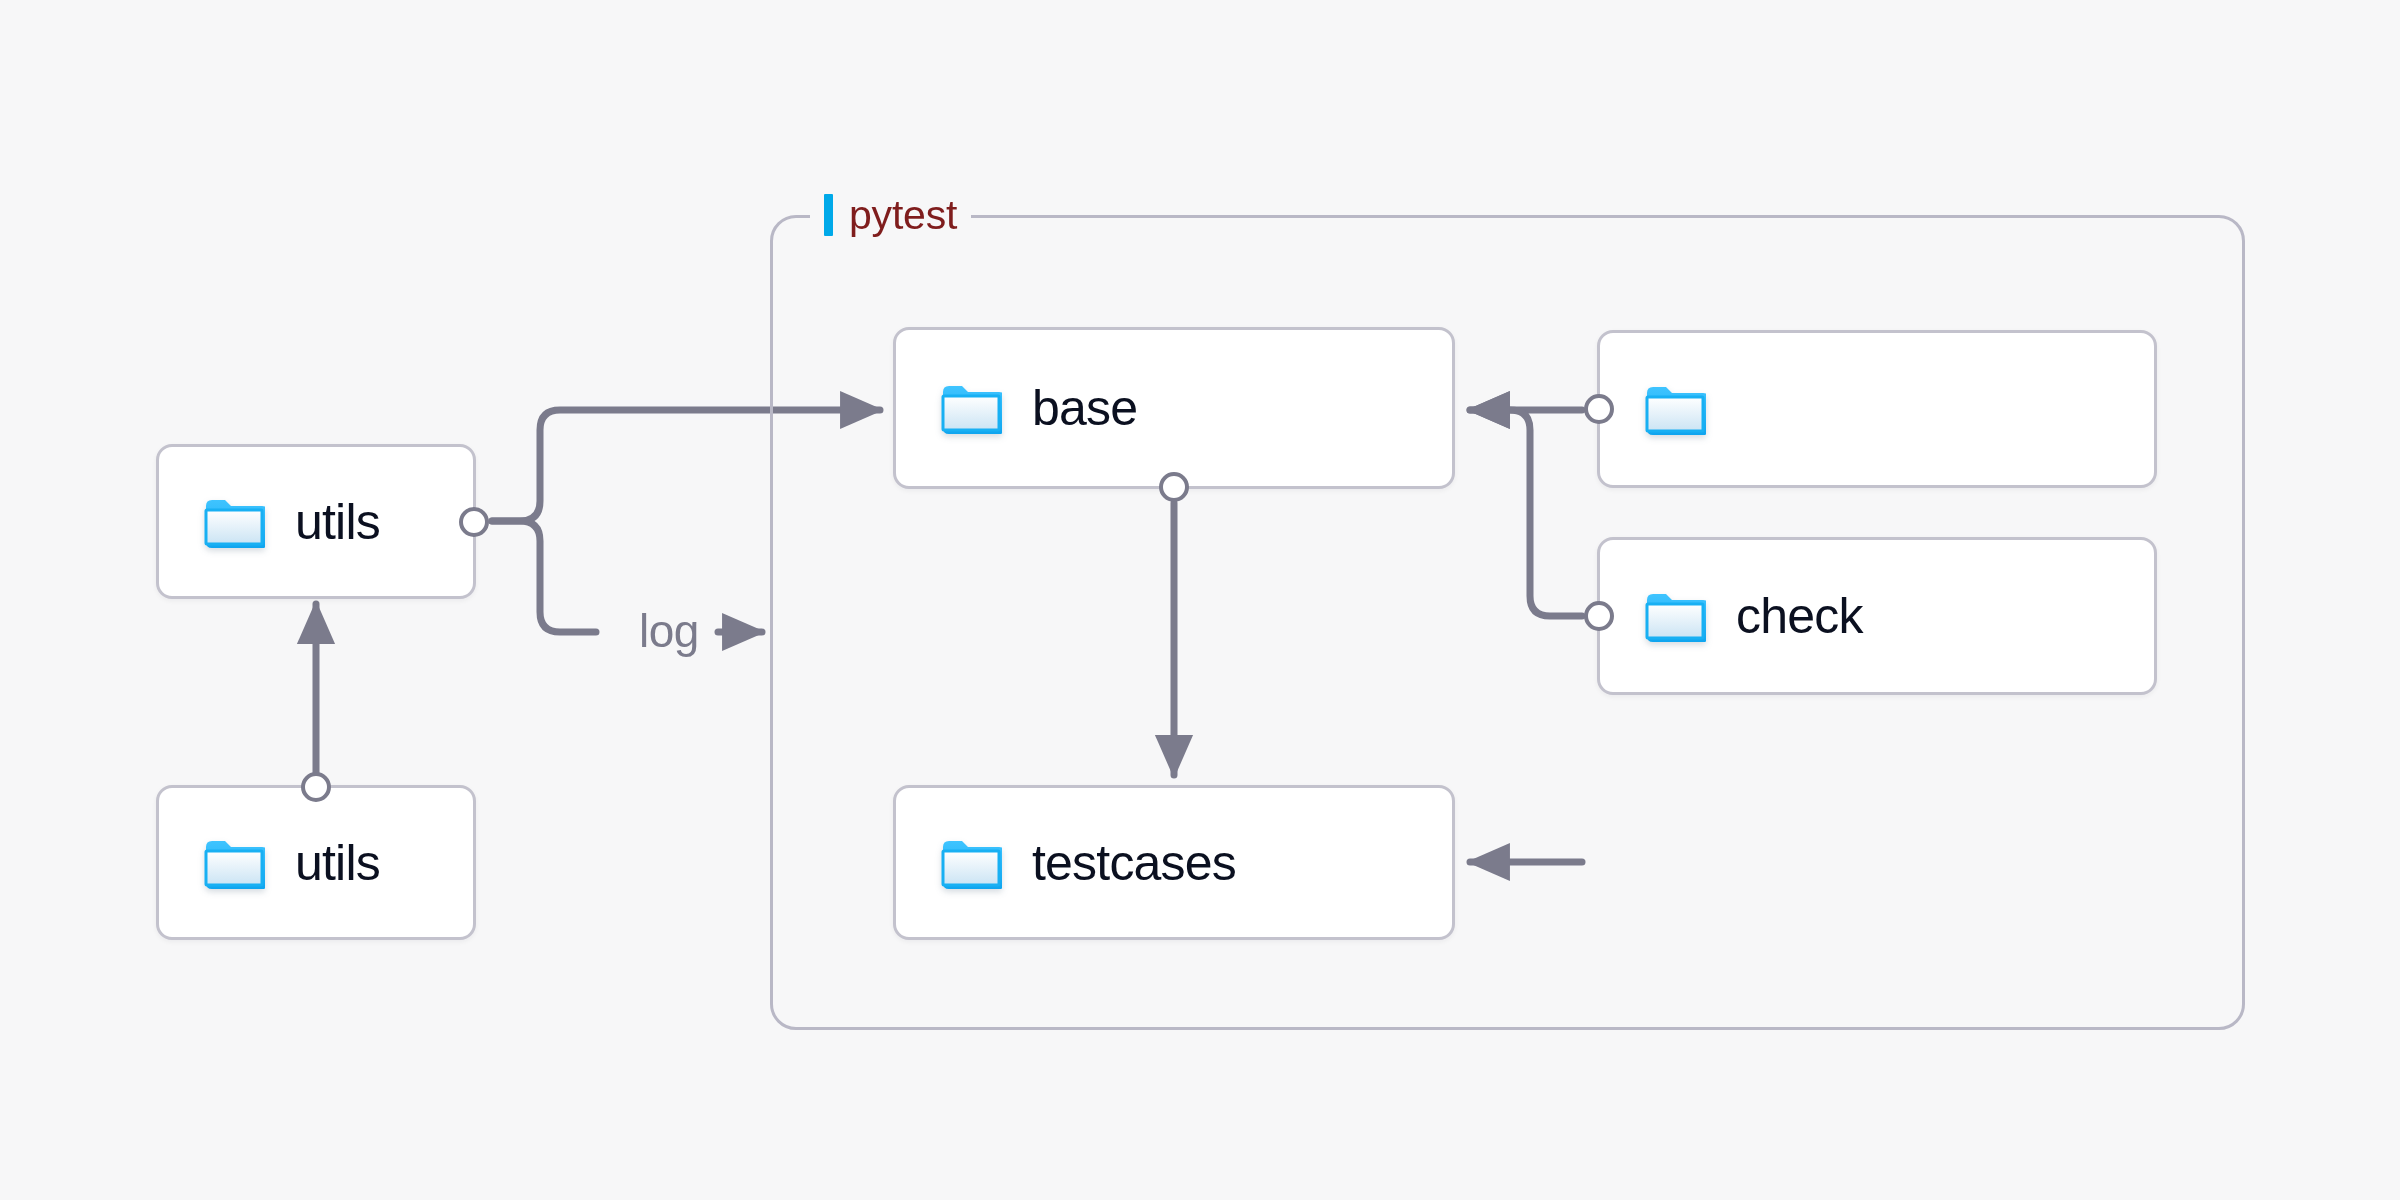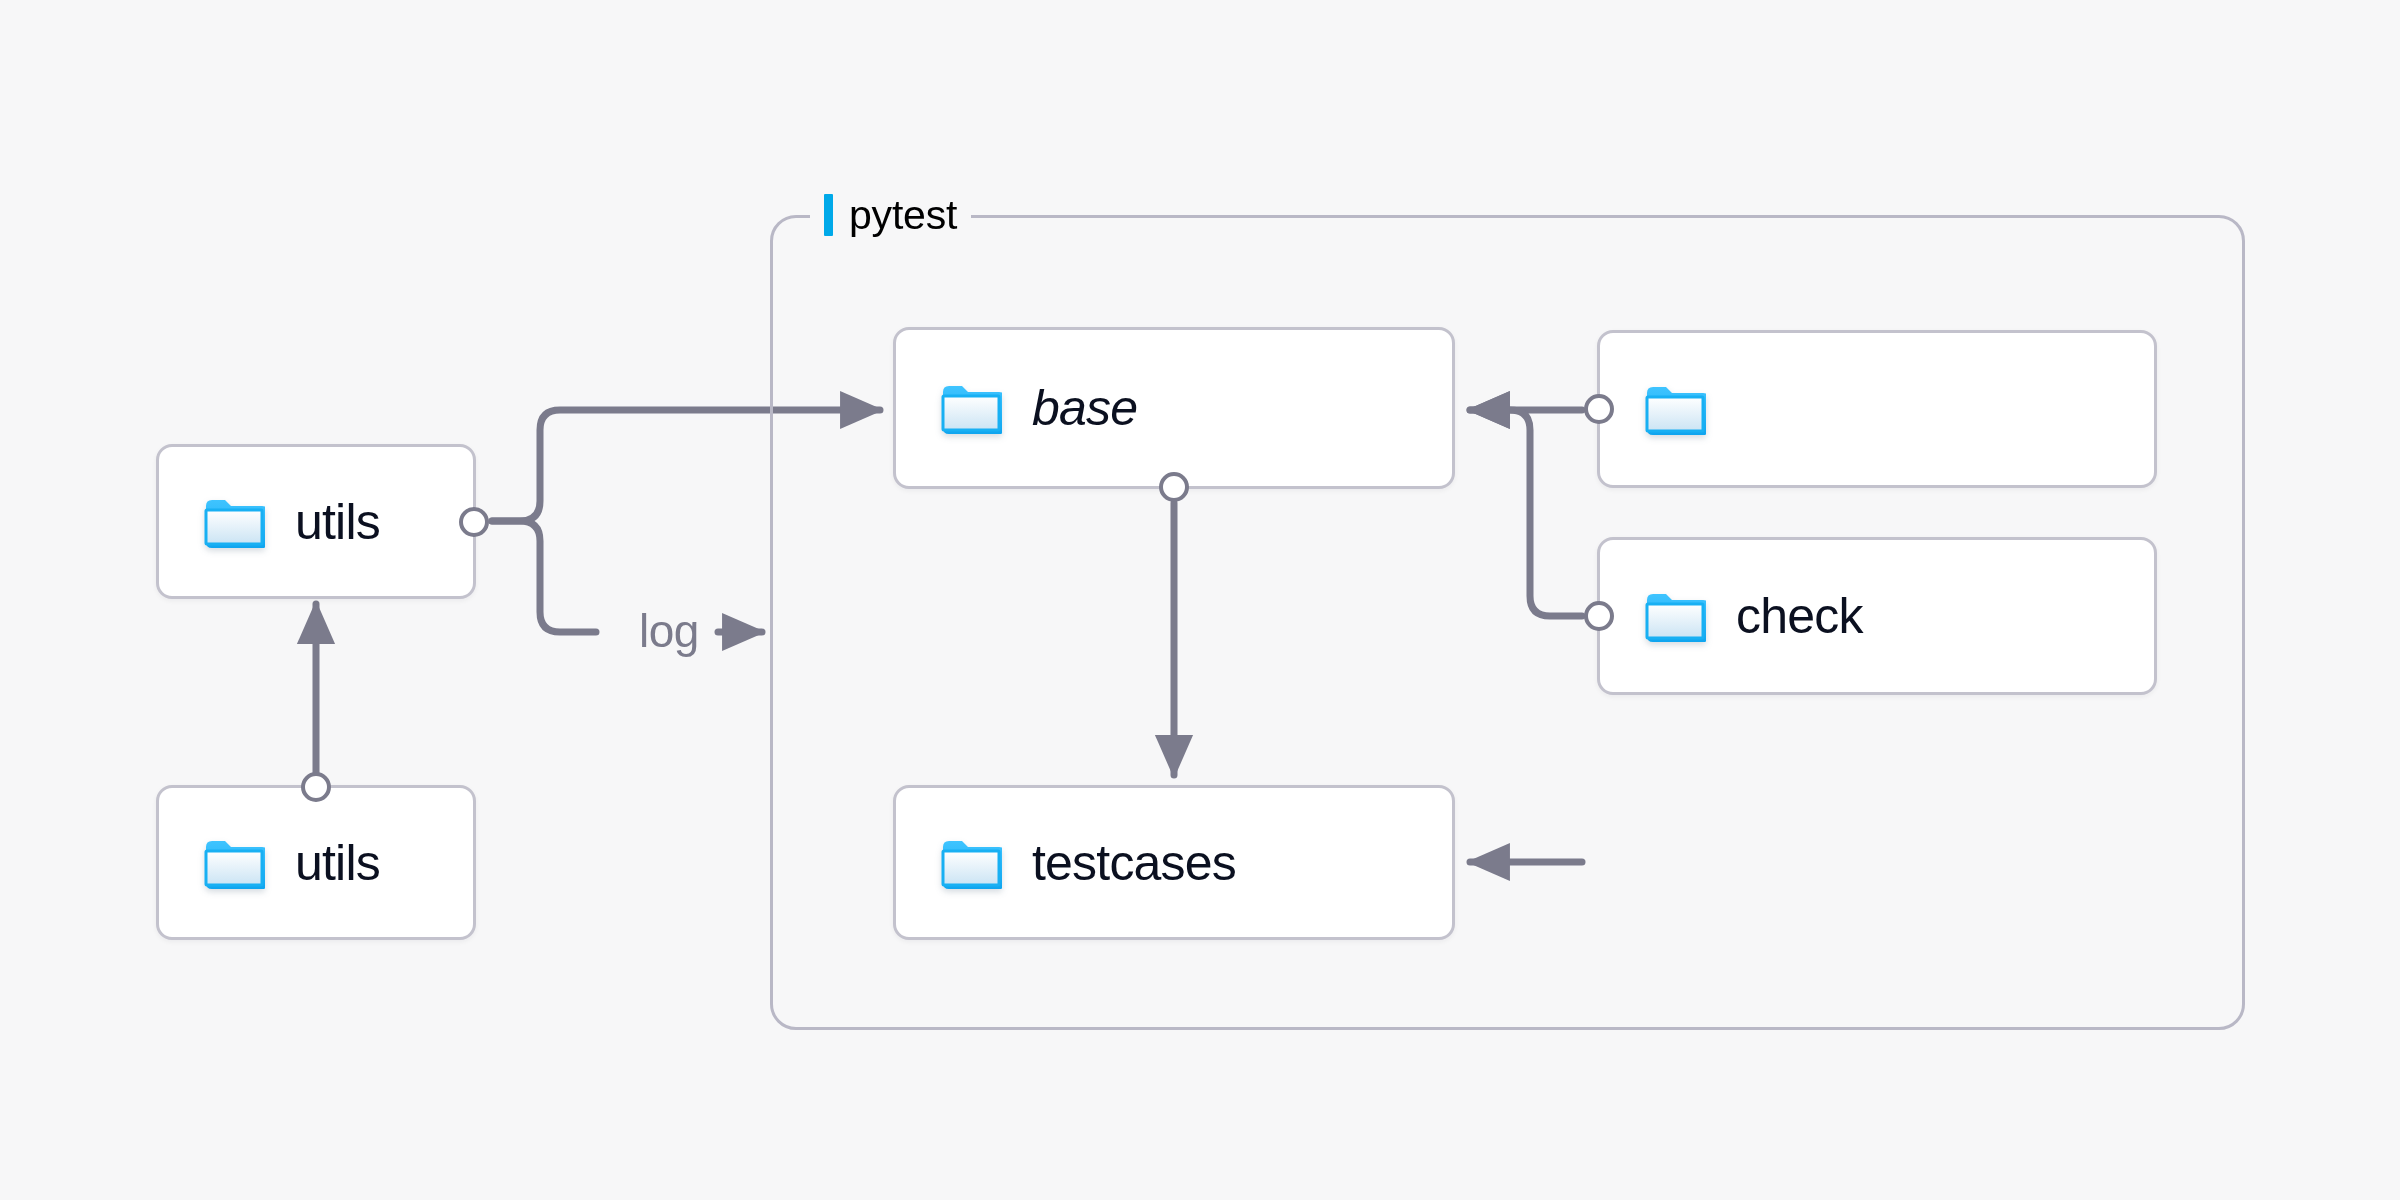--- a/index.html
+++ b/index.html
@@ -44,21 +44,21 @@
   }
   .group-bar {
     width: 9px;
     height: 42px;
     background: #00a9e9;
     border-radius: 1px;
     flex: none;
   }
   .group-title {
     font-size: 41px;
-    color: #000000;
+    color: #7f1d1d;
     letter-spacing: -0.2px;
     white-space: nowrap;
   }
 
   
   .node {
     position: absolute;
     box-sizing: border-box;
     background: #ffffff;
     border: 3px solid #c3c2cd;
@@ -181,21 +181,21 @@
         <svg viewBox="0 0 62 52" width="62" height="52">
           <path d="M3 10 q0-6 6-6 h13 l6 6 h31 q6 0 6 6 v30 q0 6-6 6 H9 q-6 0-6-6 z" fill="url(#folderTab)"></path>
           <rect x="3" y="14" width="56" height="34" rx="1" fill="url(#folderGrad)" stroke="#18b0f3" stroke-width="3"></rect>
         </svg>
       </span>
       <span class="node-label">utils</span>
     </div>
     <span class="port" style="left:50%; top:-16px; transform:translateX(-50%);"></span>
   </div>
 
-  <div class="node" style="left:893px; top:327px; width:562px; height:162px;font-style:italic;">
+  <div class="node" style="left:893px; top:327px; width:562px; height:162px;">
     <div class="node-inner">
       <span class="folder-icon">
         <svg viewBox="0 0 62 52" width="62" height="52">
           <path d="M3 10 q0-6 6-6 h13 l6 6 h31 q6 0 6 6 v30 q0 6-6 6 H9 q-6 0-6-6 z" fill="url(#folderTab)"></path>
           <rect x="3" y="14" width="56" height="34" rx="1" fill="url(#folderGrad)" stroke="#18b0f3" stroke-width="3"></rect>
         </svg>
       </span>
       <span class="node-label">base</span>
     </div>
     <span class="port" style="left:50%; bottom:-16px; transform:translateX(-50%);"></span>

